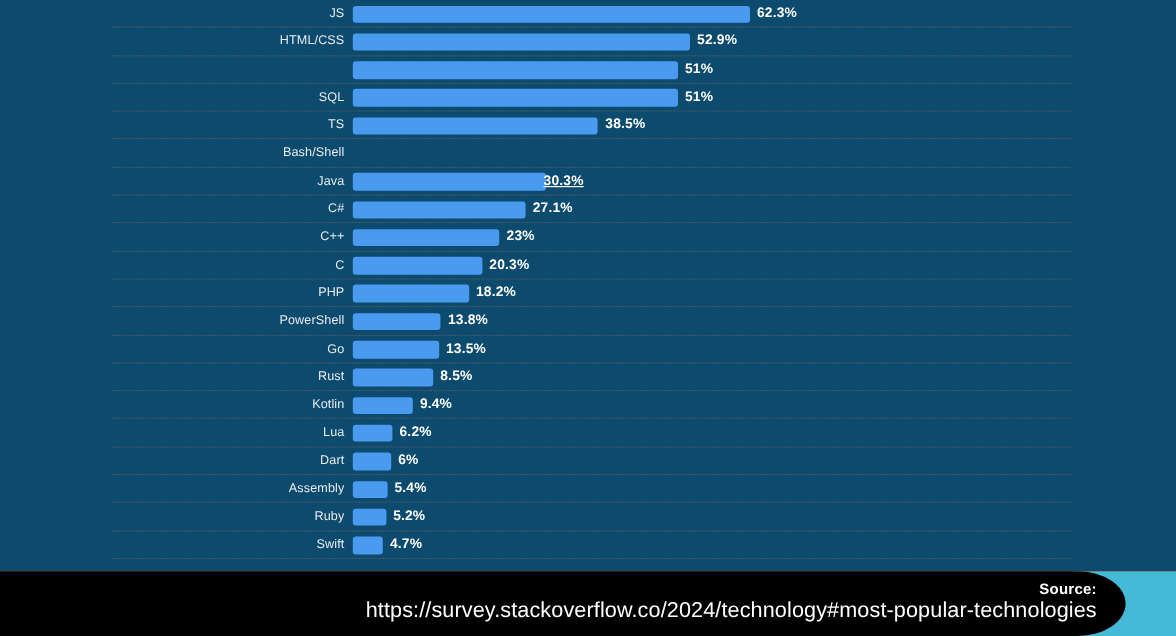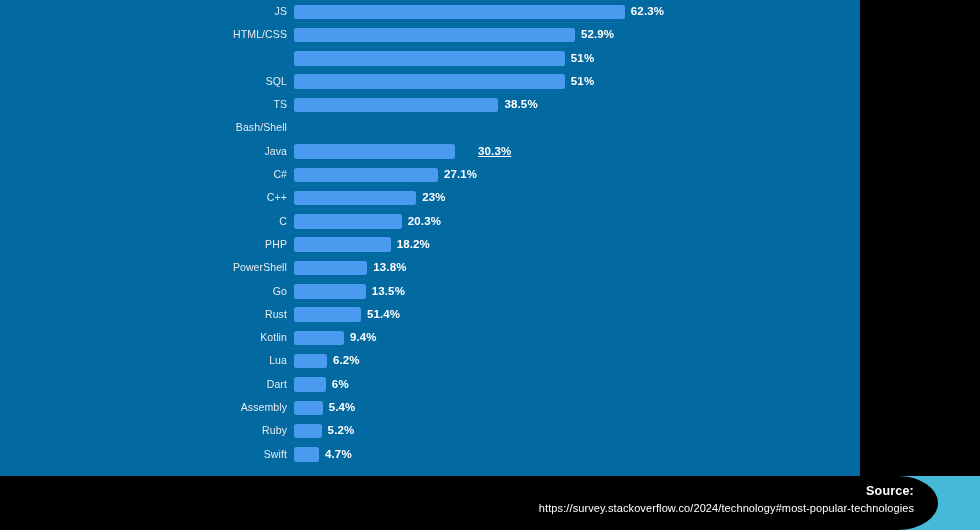--- a/index.html
+++ b/index.html
@@ -21,23 +21,23 @@
     width: 980px;
     height: 530px;
     background: #000;
   }
 
   
   .chart-panel {
     position: absolute;
     left: 0;
     top: 0;
-    width: 860px;
+    width: 980px;
     height: 476px;
-    background: #0369a1;
+    background: #0c4a6e;
     overflow: hidden;
   }
 
   .rows {
     position: absolute;
     left: 0;
     top: 0;
     width: 980px;
   }
 
@@ -142,21 +142,21 @@
   .source-title {
     color: #ffffff;
     font-size: 12.5px;
     font-weight: bold;
     line-height: 16px;
     letter-spacing: 0.2px;
   }
 
   .source-url {
     color: #ffffff;
-    font-size: 11px;
+    font-size: 18px;
     line-height: 18px;
     letter-spacing: 0.1px;
   }
 </style>
 </head>
 <body>
 
 <div id="root">
 
   <div class="chart-panel">
@@ -202,21 +202,21 @@
         </div>
         <div class="row">
           <div class="gridline"></div>
           <div class="cat-label">Bash/Shell</div>
         </div>
         <div class="row">
           <div class="gridline"></div>
           <div class="cat-label">Java</div>
           <div class="bar-wrap">
             <div class="bar" style="width: 160.893px; background: rgb(74, 155, 240);"></div>
-            <div class="value-label" style="left: 184px; text-decoration: underline;">30.3%</div>
+            <div class="value-label" style="left: 159px; text-decoration: underline;">30.3%</div>
           </div>
         </div>
         <div class="row">
           <div class="gridline"></div>
           <div class="cat-label">C#</div>
           <div class="bar-wrap">
             <div class="bar" style="width: 143.901px; background: rgb(74, 155, 240);"></div>
             <div class="value-label" style="left: 149.901px;">27.1%</div>
           </div>
         </div>
@@ -258,21 +258,21 @@
           <div class="bar-wrap">
             <div class="bar" style="width: 71.685px; background: rgb(74, 155, 240);"></div>
             <div class="value-label" style="left: 77.685px;">13.5%</div>
           </div>
         </div>
         <div class="row">
           <div class="gridline"></div>
           <div class="cat-label">Rust</div>
           <div class="bar-wrap">
             <div class="bar" style="width: 66.906px; background: rgb(74, 155, 240);"></div>
-            <div class="value-label" style="left: 72.906px;">51.4%</div>
+            <div class="value-label" style="left: 72.906px;">8.5%</div>
           </div>
         </div>
         <div class="row">
           <div class="gridline"></div>
           <div class="cat-label">Kotlin</div>
           <div class="bar-wrap">
             <div class="bar" style="width: 49.914px; background: rgb(74, 155, 240);"></div>
             <div class="value-label" style="left: 55.914px;">9.4%</div>
           </div>
         </div>

